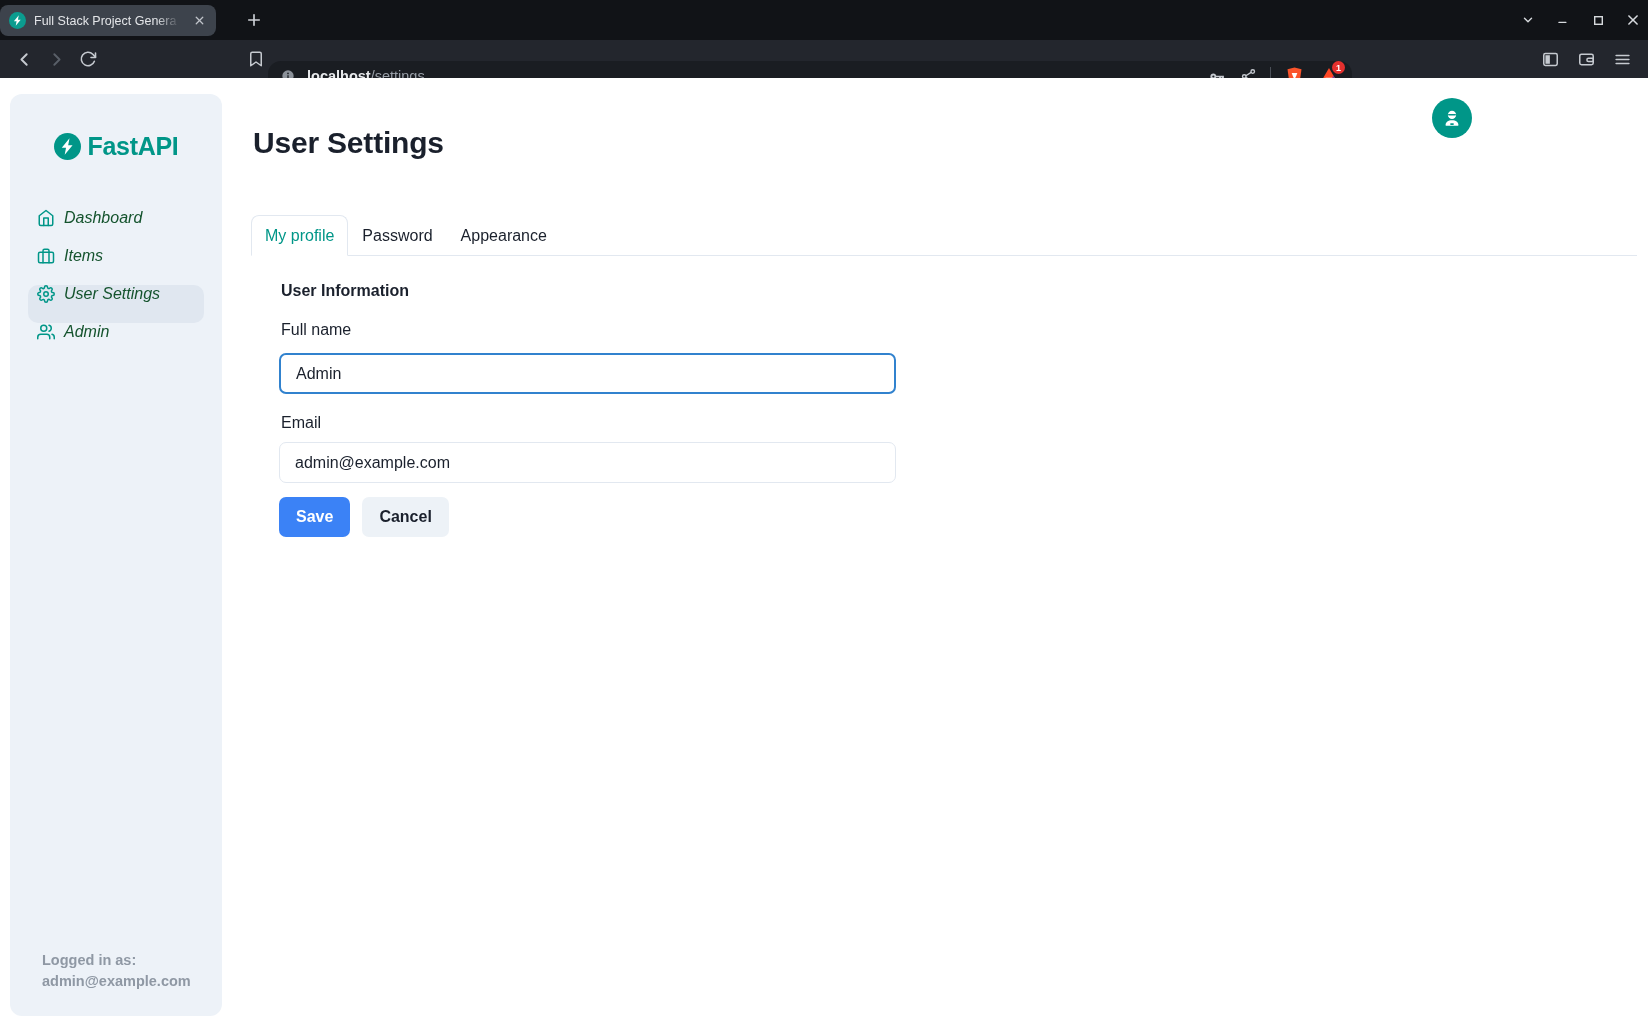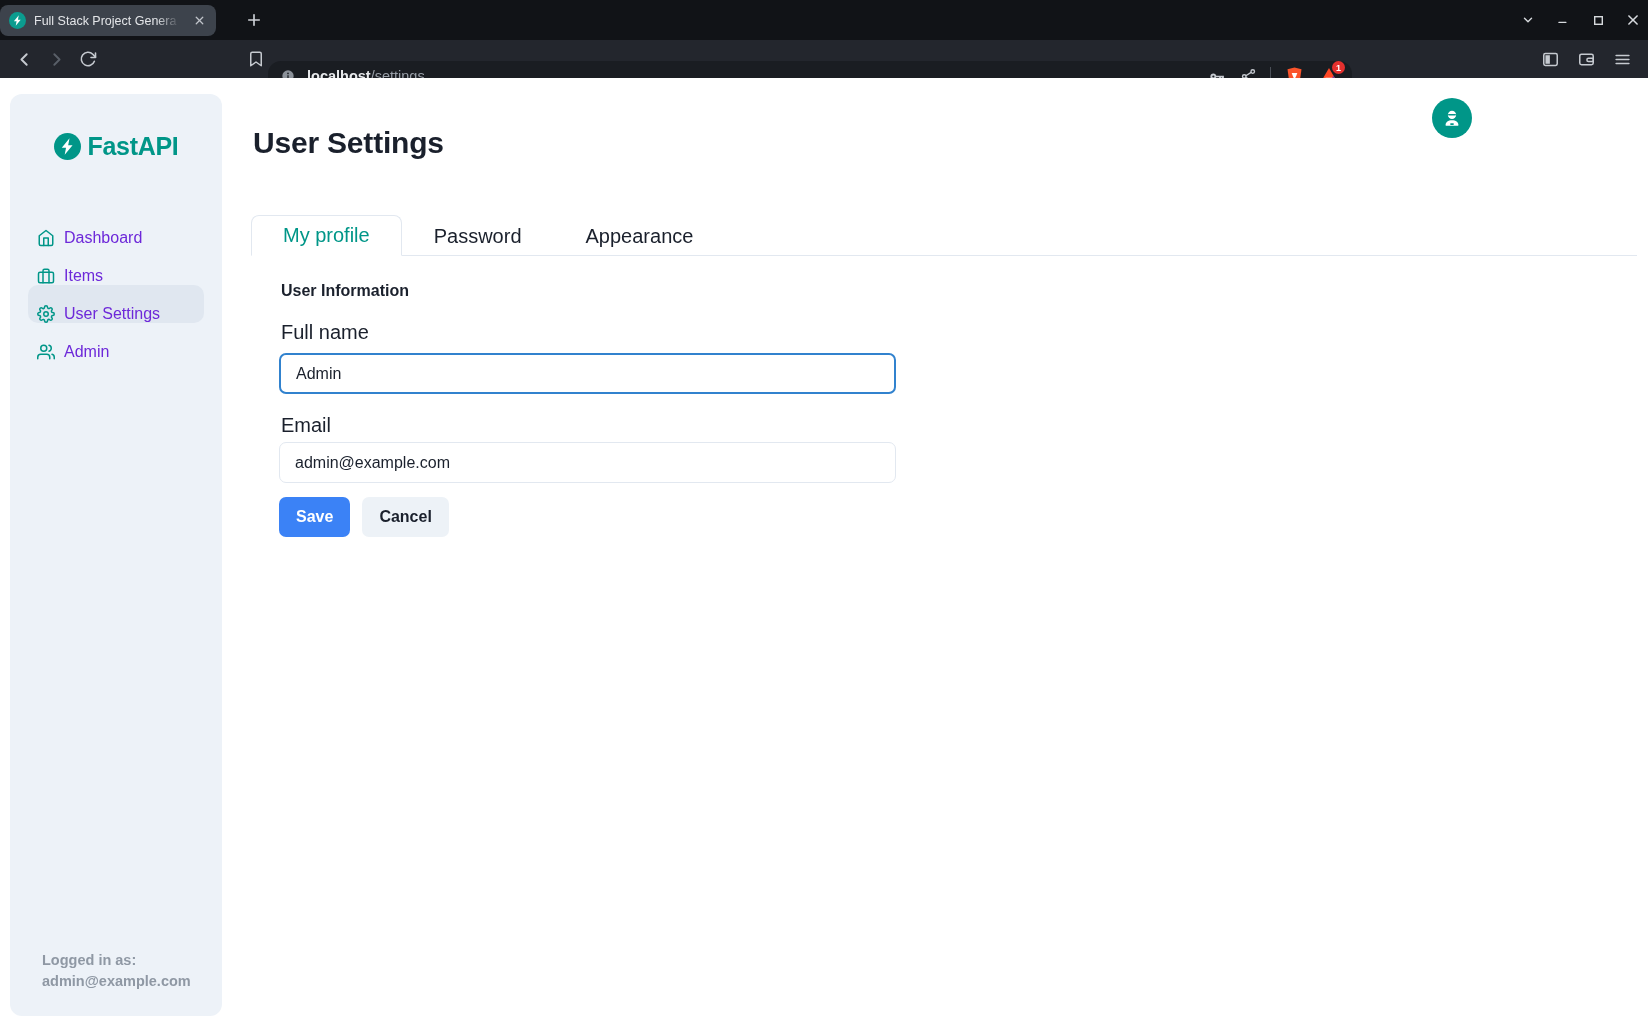--- a/index.html
+++ b/index.html
@@ -61,48 +61,48 @@
   .page { position:relative; width:1485px; height:947px; background:#ffffff; }
 
   
   .sidebar {
     position:absolute; left:10px; top:16px; width:212px; height:922px;
     background:#edf2f8; border-radius:12px; padding:38px 18px 0 18px;
   }
   .logo { display:flex; align-items:center; justify-content:center; gap:7px; margin-bottom:48px; }
   .logo-text { color:#009688; font-size:25px; font-weight:700; letter-spacing:-0.3px; }
   .nav-item {
-    display:flex; align-items:flex-end; gap:9px; height:38px; padding:0 9px;
-    border-radius:10px; color:#6d28d9; font-size:16px; cursor:pointer;
+    display:flex; align-items:flex-start; gap:9px; height:38px; padding:0 9px;
+    border-radius:10px; color:#14532d; font-size:16px; cursor:pointer;font-style:italic;
   }
   .nav-item.active { background:#e0e7f0; }
   .nav-icon { width:18px; height:18px; display:flex; flex:0 0 auto; }
   .sidebar-footer { position:absolute; left:32px; bottom:24px; font-size:14.5px; line-height:21px; color:#8f98a4;font-weight:bold; }
 
   
   .avatar-btn {
     position:absolute; right:13px; top:20px; width:40px; height:40px; border-radius:50%;
     background:#009688; border:none; display:flex; align-items:center; justify-content:center; cursor:pointer;
   }
   .page-title {
     position:absolute; left:253px; top:48px; font-size:30px; font-weight:700;
     color:#1a202c; letter-spacing:-0.2px;
   }
   .tabs { position:absolute; left:251px; top:137px; width:1386px; display:flex; border-bottom:1px solid #e2e8f0; }
   .tab-btn {
-    height:41px; padding:0 31px; display:flex; align-items:center; font-size:20px; color:#1a202c;
+    height:41px; padding:0 13px; display:flex; align-items:center; font-size:16px; color:#1a202c;
     background:transparent; border:1px solid transparent; border-bottom:none;
     border-radius:8px 8px 0 0; margin-bottom:-1px; cursor:pointer;
     font-family:inherit;
   }
   .tab-btn.active {
     color:#009688; background:#fff; border:1px solid #e2e8f0; border-bottom:1px solid #fff;
   }
   .section-title { position:absolute; left:281px; top:204px; font-size:16px; font-weight:700; color:#1a202c; }
-  .field-label { position:absolute; left:281px; font-size:20px; color:#1a202c; }
+  .field-label { position:absolute; left:281px; font-size:16px; color:#1a202c; }
   .label-fullname { top:243px; }
   .label-email { top:336px; }
   .text-input {
     position:absolute; left:279px; width:617px; height:41px; border-radius:7px;
     font-size:16px; color:#1a202c; padding:0 15px; background:#fff;
     border:1px solid #e2e8f0; outline:none; font-family:inherit;
   }
   .input-fullname { top:275px; border:2px solid #3182ce; }
   .input-email { top:364px; }
   .btn-row { position:absolute; left:279px; top:419px; display:flex; gap:12px; }

